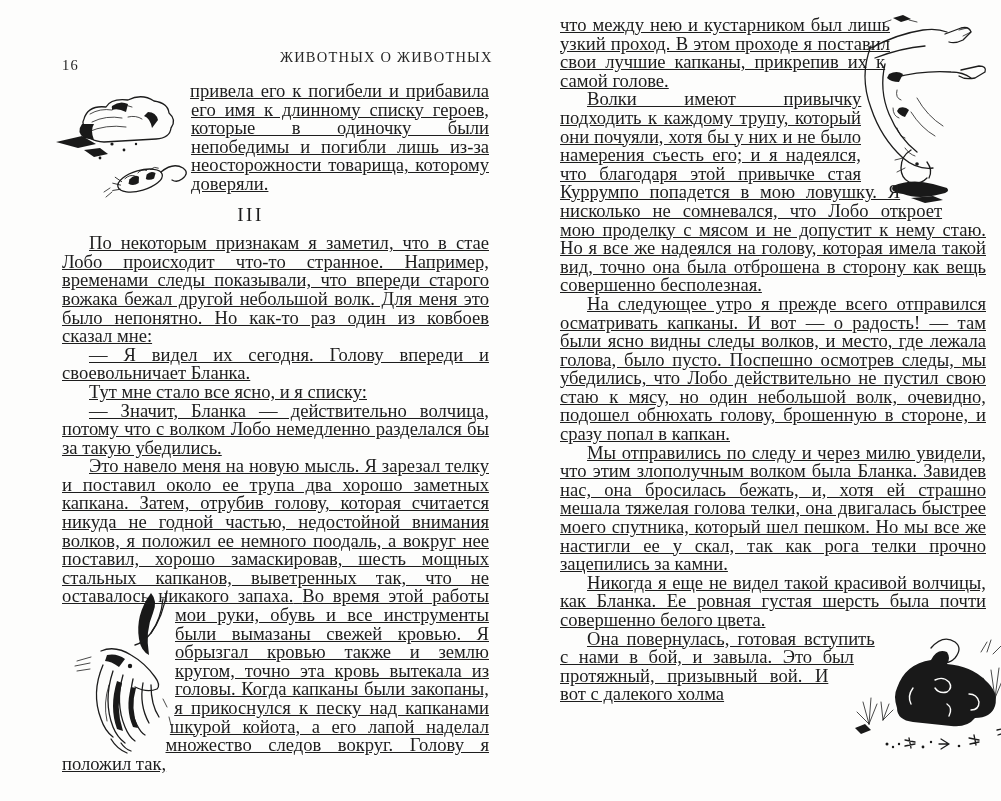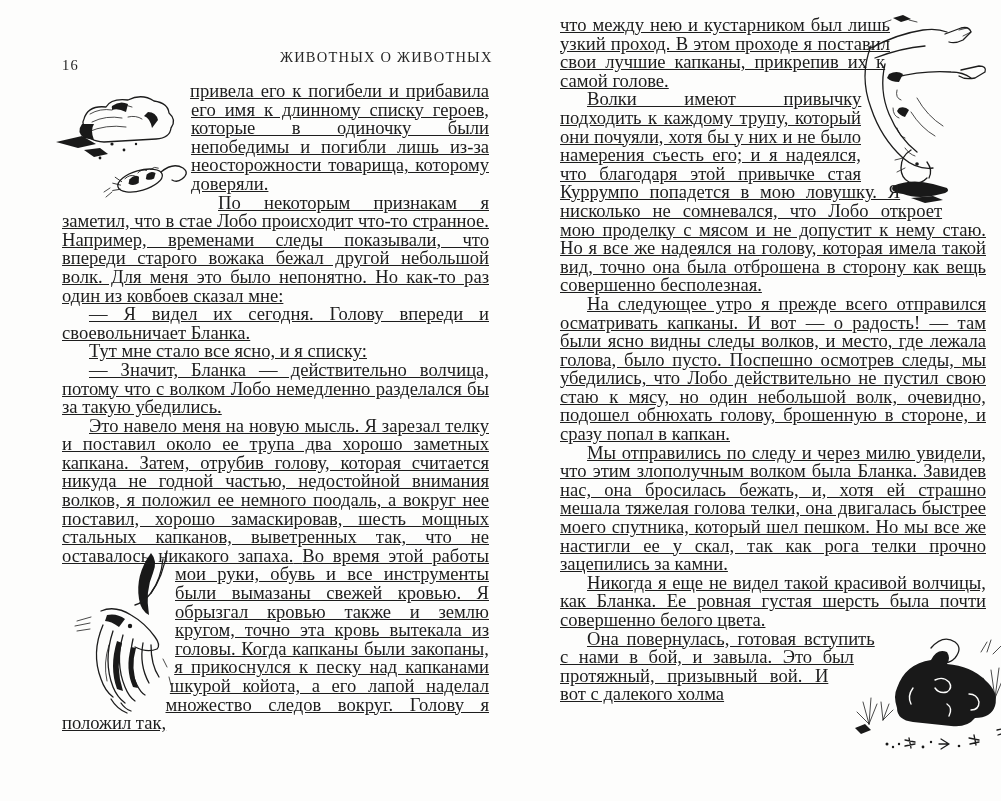--- a/index.html
+++ b/index.html
@@ -71,20 +71,21 @@
               <path class="blob" d="M76 92 q6 -4 10 0 l-2 6 q-6 2 -10 -2 z"></path>
               <path class="blob" d="M94 92 q5 -3 9 1 l-3 5 q-5 1 -8 -2 z"></path>
               <path class="ink-thin" d="M68 92 l-5 -6 m3 9 l-7 -4 m6 8 l-8 -1"></path>
             </g>
             <path class="ink" d="M107 88 q12 -10 22 -4 q7 5 -1 11 q-5 4 -10 1"></path>
             <path class="ink-thin" d="M56 104 l-6 4 m8 0 l-6 5"></path>
           </svg>
         </span><span>привела его к погибели и прибавила его имя к длинному списку героев, которые в одиночку были непобедимы и погибли лишь из-за неосторожности товарища, которому доверяли.</span>
       </p>
 
+      <div class="section-head">III</div>
 
       <p>По некоторым признакам я заметил, что в стае Лобо происходит что-то странное. Например, временами следы показывали, что впереди старого вожака бежал другой небольшой волк. Для меня это было непонятно. Но как-то раз один из ковбоев сказал мне:</p>
       <p>— Я видел их сегодня. Голову впереди и своевольничает Бланка.</p>
       <p>Тут мне стало все ясно, и я списку:</p>
       <p>— Значит, Бланка — действительно волчица, потому что с волком Лобо немедленно разделался бы за такую убедились.</p>
 
       <p>
         <span>Это навело меня на новую мысль. Я зарезал телку и поставил около ее трупа два хорошо заметных капкана. Затем, отрубив голову, которая считается никуда не годной частью, недостойной внимания волков, я положил ее немного поодаль, а вокруг нее поставил, хорошо замаскировав, шесть мощных стальных капканов, выветренных так, что не оставалось никакого запаха.</span>
         <span class="fl fl-goat">
           <svg width="135" height="170" viewBox="0 0 135 170" aria-hidden="true">

